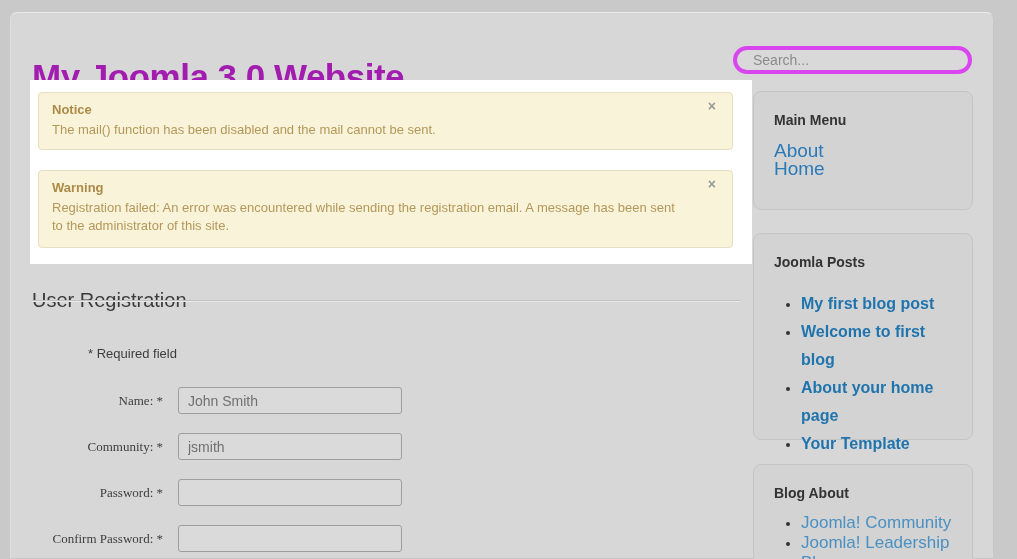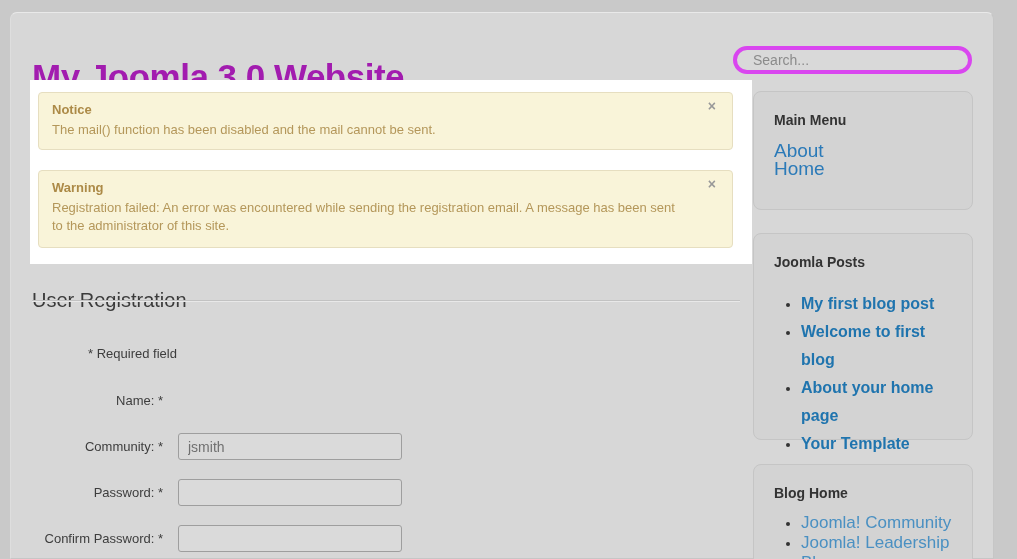--- a/index.html
+++ b/index.html
@@ -69,21 +69,21 @@
     border-top: 1px solid #c2c2c2;
     border-bottom: 1px solid #e8e8e8;
   }
   .required-note {
     position: absolute; left: 88px; top: 346px;
     font-size: 13px; color: #3d3d3d;
   }
   .form-row { position: absolute; left: 32px; display: flex; }
   .form-row .flabel {
     width: 146px; text-align: right; padding-right: 15px;
-    font-size: 13px; color: #3d3d3d; line-height: 27px;
+    font-size: 13px; color: #3d3d3d; line-height: 27px; font-family: Liberation Serif, serif;
   }
   .form-row .field {
     width: 224px; height: 27px;
     background: #dadada;
     border: 1px solid #9e9e9e;
     border-radius: 3px;
     padding: 0 9px;
     font-size: 14px; color: #707070;
     outline: none;
     font-family: "Liberation Sans", sans-serif;
@@ -142,20 +142,21 @@
   <span class="alert-close">×</span>
 </div>
 
 <h2 class="reg-heading">User Registration</h2>
 <div class="divider"></div>
 
 <div class="required-note">* Required field</div>
 
 <div class="form-row row-0">
   <div class="flabel">Name: *</div>
+  <input class="field" type="text" value="John Smith" style="">
 </div>
 
 <div class="form-row row-1">
   <div class="flabel">Community: *</div>
   <input class="field" type="text" value="jsmith" style="">
 </div>
 
 <div class="form-row row-2">
   <div class="flabel">Password: *</div>
   <input class="field" type="password" value="" style="">
@@ -179,18 +180,18 @@
   <ul>
     <li><a>My first blog post</a></li>
     <li><a>Welcome to first blog</a></li>
     <li><a>About your home page</a></li>
     <li><a>Your Template</a></li>
     <li><a>Your Modules</a></li>
   </ul>
 </div>
 
 <div class="module module-blog-roll">
-  <h3 class="module-title">Blog Home</h3>
+  <h3 class="module-title">Blog About</h3>
   <ul>
     <li><a>Joomla! Community</a></li>
     <li><a>Joomla! Leadership Blog</a></li>
   </ul>
 </div>
 
 </body></html>

